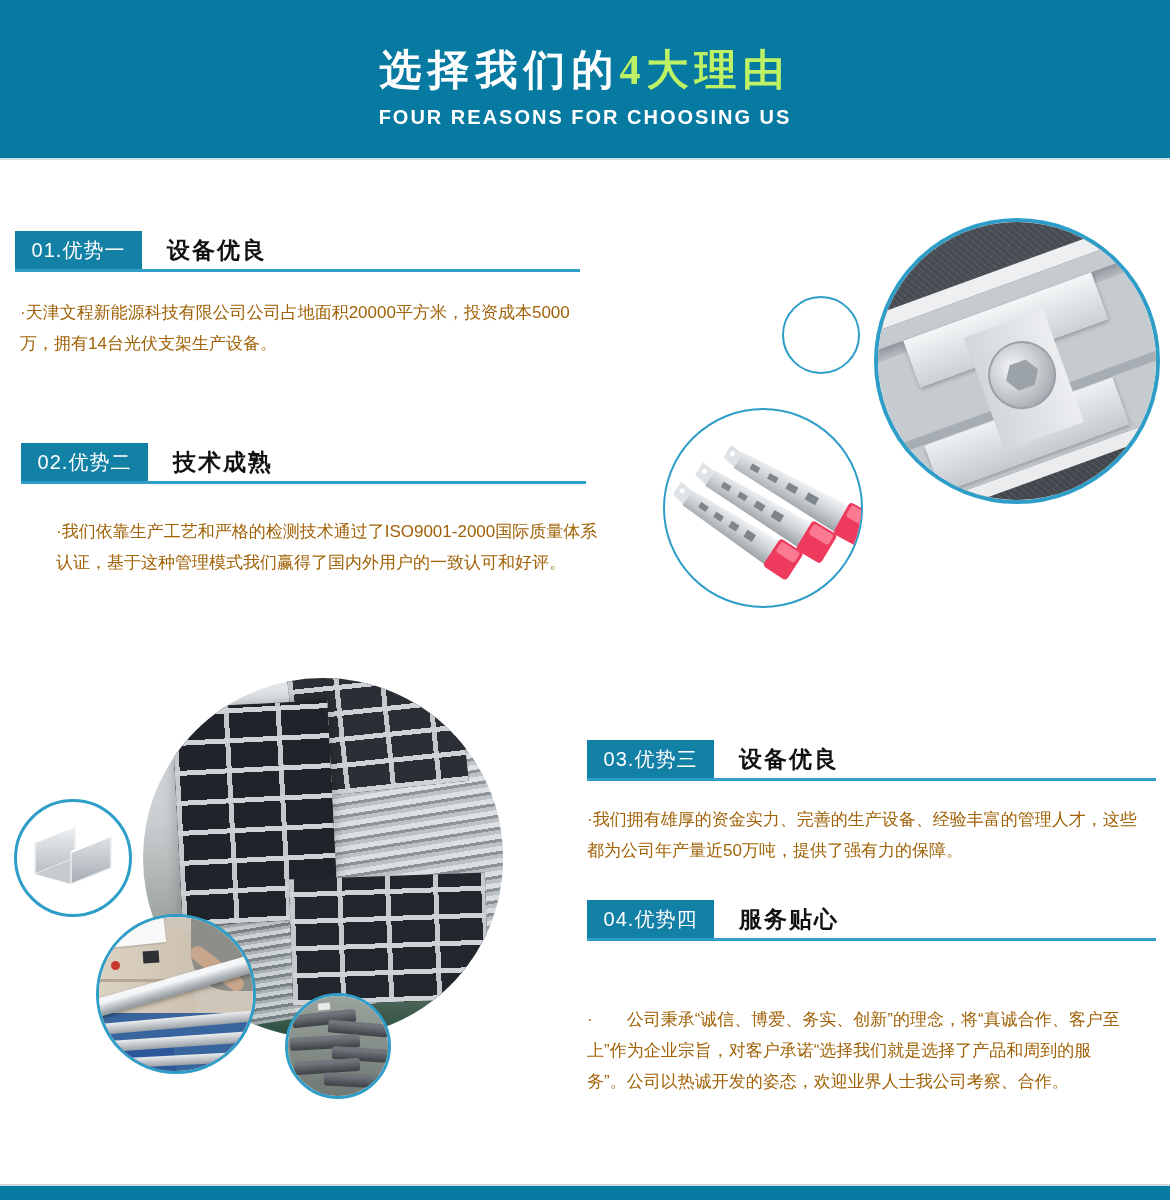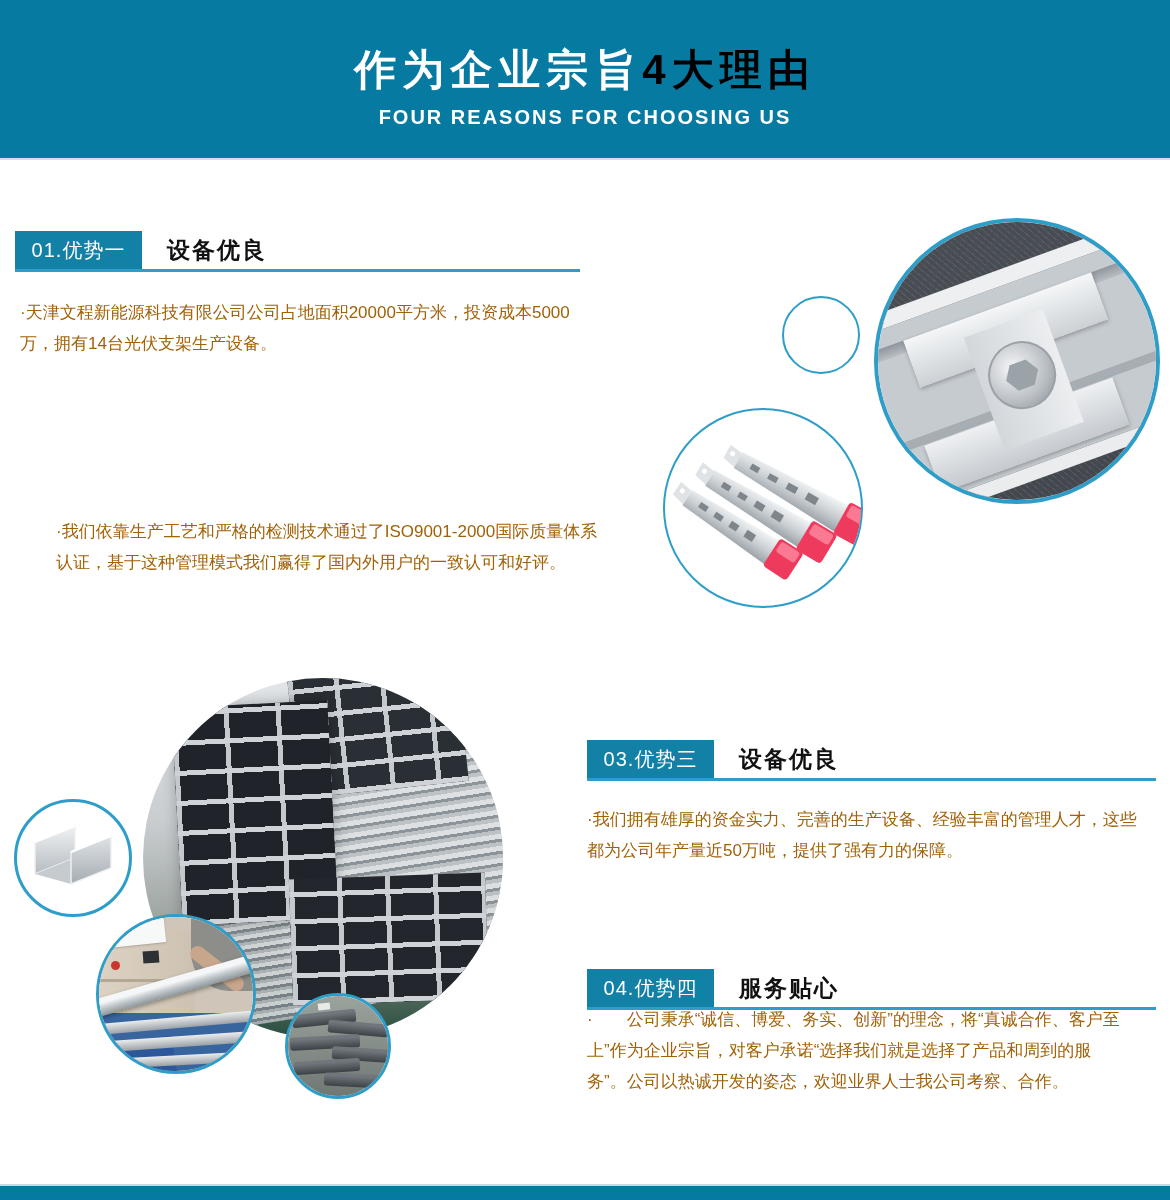--- a/index.html
+++ b/index.html
@@ -5,35 +5,35 @@
   html,body{margin:0;padding:0;background:#fff;}
   .page{position:relative;width:1170px;height:1200px;background:#ffffff;overflow:hidden;
         font-family:"Liberation Sans","DejaVu Sans",sans-serif;}
 
   
   .header-band{position:absolute;left:0;top:0;width:1170px;height:160px;
                background:#077aa2;border-bottom:2px solid #cfe0e8;box-sizing:border-box;}
   .band-title{position:absolute;left:0;top:47px;width:1170px;text-align:center;
               font-size:42px;font-weight:bold;letter-spacing:6px;line-height:46px;}
   .band-title .t-white{color:#ffffff;}
-  .band-title .t-yellow{color:#000000;}
+  .band-title .t-yellow{color:#bef264;font-family:Liberation Serif, serif;}
   .band-subtitle{position:absolute;left:0;top:106px;width:1170px;text-align:center;
                  color:#ffffff;font-size:20px;font-weight:bold;letter-spacing:2px;}
 
   
   .sec-head{position:absolute;display:flex;align-items:center;height:38px;
             border-bottom:3px solid #2e9ec9;box-sizing:content-box;}
   .sec-badge{width:127px;height:38px;background:#1380a6;color:#ffffff;
              display:flex;align-items:center;justify-content:center;
              font-size:20px;letter-spacing:1px;flex:0 0 auto;}
   .sec-title{margin-left:25px;font-size:23px;font-weight:bold;color:#111111;letter-spacing:2px;}
   #s1-head{left:15px;top:231px;width:565px;}
   #s2-head{left:21px;top:443px;width:565px;}
   #s3-head{left:587px;top:740px;width:569px;align-items:center;}
-  #s4-head{left:587px;top:969px;width:569px;}
+  #s4-head{left:587px;top:900px;width:569px;}
 
   .sec-body{position:absolute;font-size:17px;line-height:31px;color:#a16207;}
   #s1-body{left:20px;top:297px;width:585px;}
   #s2-body{left:20px;top:516px;width:585px;margin-left:36px;}
   #s3-body{left:587px;top:804px;width:585px;}
   #s4-body{left:587px;top:1004px;width:585px;}
 
   
   .circle{position:absolute;border-radius:50%;overflow:hidden;box-sizing:border-box;background:#fff;}
   .layer{position:absolute;}
@@ -122,34 +122,38 @@
   .footer-band{position:absolute;left:0;top:1184px;width:1170px;height:16px;
                background:#077aa2;border-top:2px solid #cdd8dd;box-sizing:border-box;}
 </style>
 </head>
 <body>
 
 <div class="page">
 
   <div class="header-band">
     <div class="band-title">
-      <span class="t-white">作为企业宗旨</span><span class="t-yellow">4大理由</span>
+      <span class="t-white">选择我们的</span><span class="t-yellow">4大理由</span>
     </div>
     <div class="band-subtitle">FOUR REASONS FOR CHOOSING US</div>
   </div>
 
   <div class="sec-head" id="s1-head">
     <div class="sec-badge">01.优势一</div>
     <div class="sec-title">设备优良</div>
   </div>
   <div class="sec-body" id="s1-body">
     <div>·天津文程新能源科技有限公司公司占地面积20000平方米，投资成本5000</div>
     <div>万，拥有14台光伏支架生产设备。</div>
   </div>
 
+  <div class="sec-head" id="s2-head">
+    <div class="sec-badge">02.优势二</div>
+    <div class="sec-title">技术成熟</div>
+  </div>
   <div class="sec-body" id="s2-body">
     <div>·我们依靠生产工艺和严格的检测技术通过了ISO9001-2000国际质量体系</div>
     <div>认证，基于这种管理模式我们赢得了国内外用户的一致认可和好评。</div>
   </div>
 
   <div class="sec-head" id="s3-head">
     <div class="sec-badge">03.优势三</div>
     <div class="sec-title">设备优良</div>
   </div>
   <div class="sec-body" id="s3-body">

